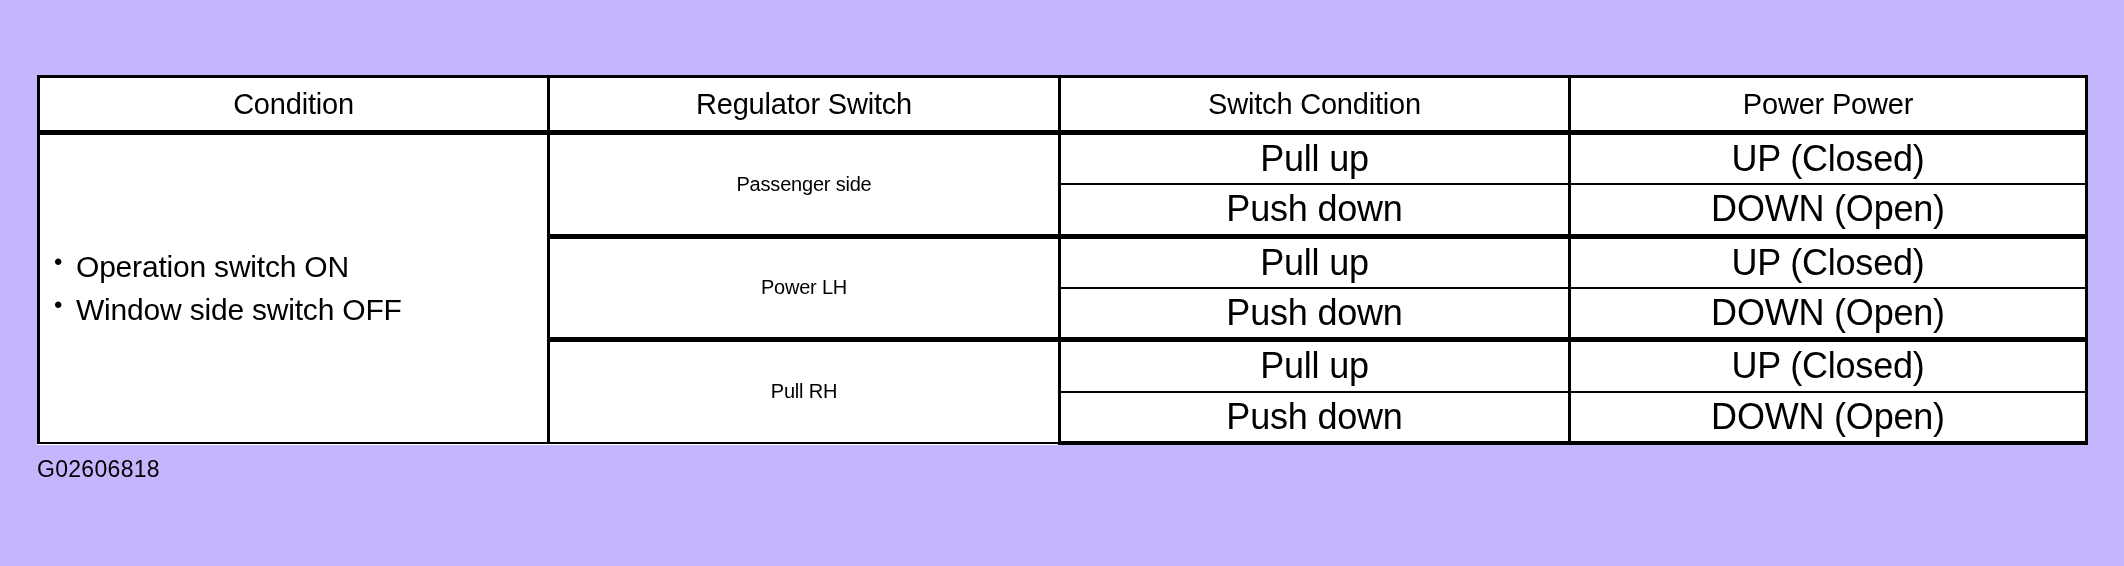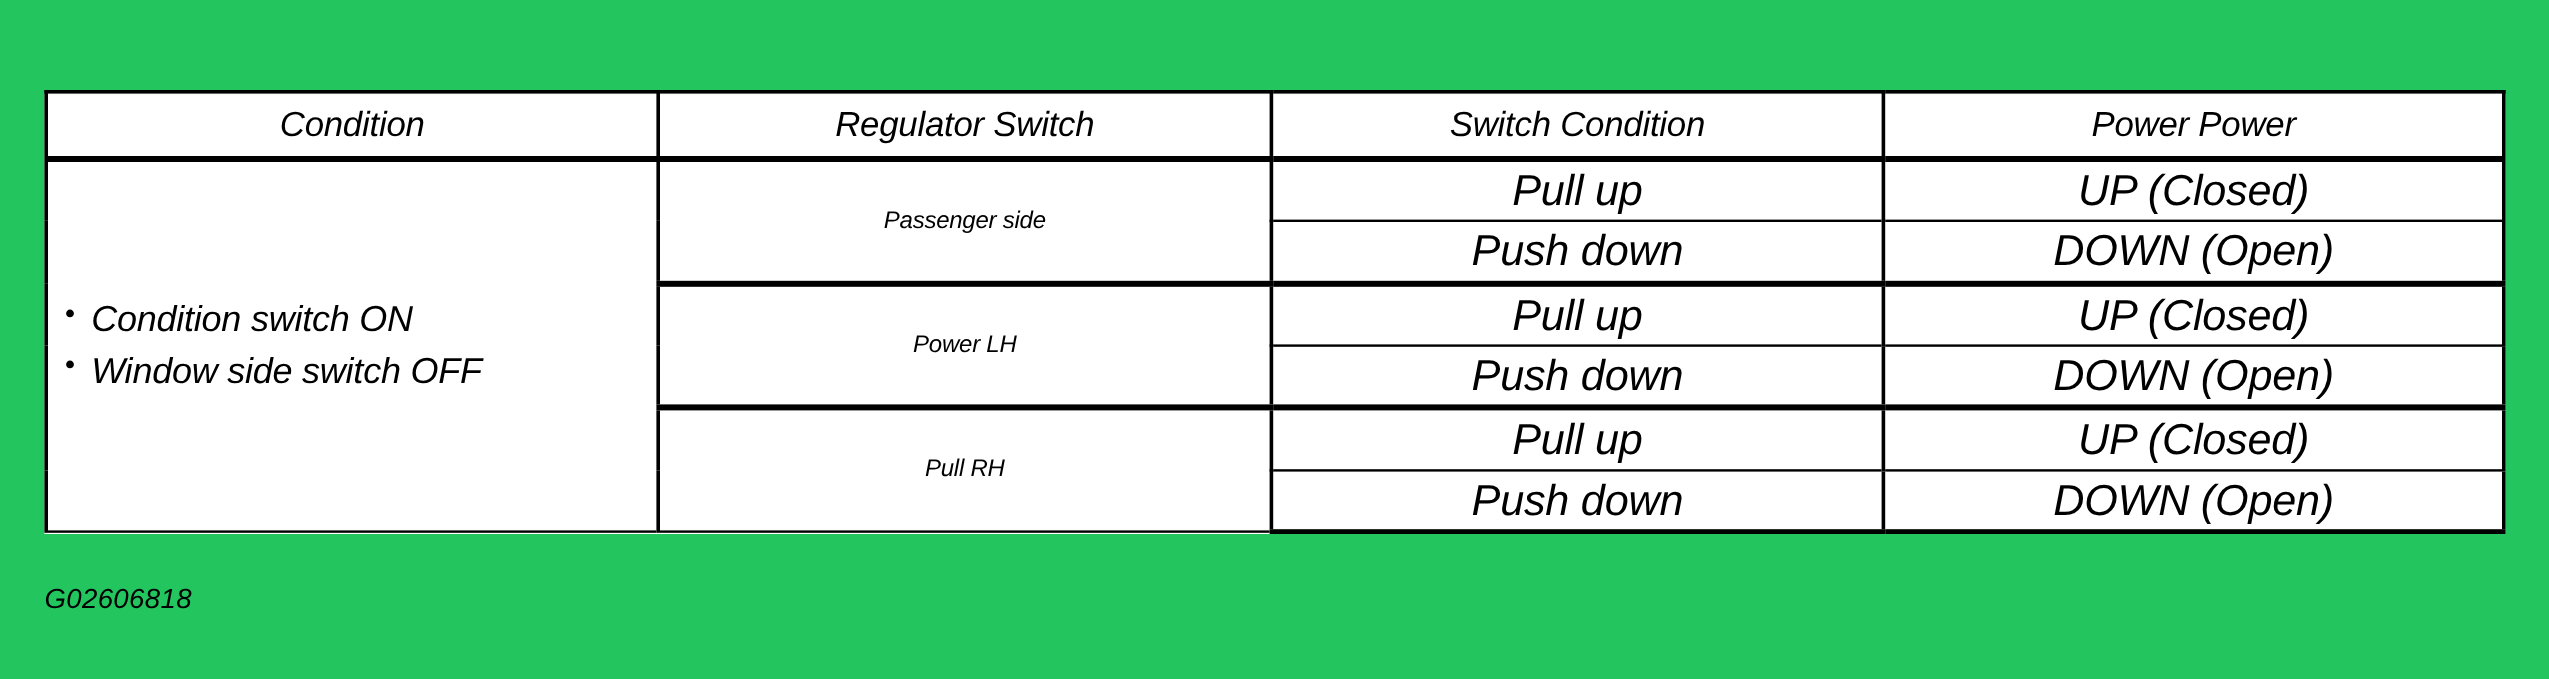--- a/index.html
+++ b/index.html
@@ -13,22 +13,21 @@
     overflow: hidden;
     font-family: "Liberation Sans", sans-serif;
     color: #000000;
     -webkit-font-smoothing: none;
   }
 
   .page {
     position: relative;
     width: 2124px;
     height: 566px;
-    background: #22c55e;
-    font-style: italic;
+    background: #c4b5fd;
   }
 
   
   .spec-table {
     position: absolute;
     left: 37px;
     top: 75px;
     width: 2048px;
     height: 370px;
     border-collapse: collapse;
@@ -123,21 +122,21 @@
 
   td.op-cell,
   td.win-cell {
     font-size: 36px;
   }
 
   
   .caption {
     position: absolute;
     left: 37px;
-    top: 488px;
+    top: 458px;
     font-size: 23px;
     letter-spacing: 0.3px;
     line-height: 1;
     color: #000000;
     white-space: nowrap;
   }
 </style>
 </head>
 <body>
 
@@ -158,21 +157,21 @@
         <th>Switch Condition</th>
         <th>Power Power</th>
       </tr>
     </thead>
 
     <tbody>
 
       <tr class="group-start">
         <td class="cond-cell" rowspan="6">
           <ul class="cond-list">
-            <li>Condition switch ON</li>
+            <li>Operation switch ON</li>
             <li>Window side switch OFF</li>
           </ul>
         </td>
         <td class="reg-cell" rowspan="2">Passenger side</td>
         <td class="op-cell">Pull up</td>
         <td class="win-cell">UP (Closed)</td>
       </tr>
       <tr>
         <td class="op-cell">Push down</td>
         <td class="win-cell">DOWN (Open)</td>

